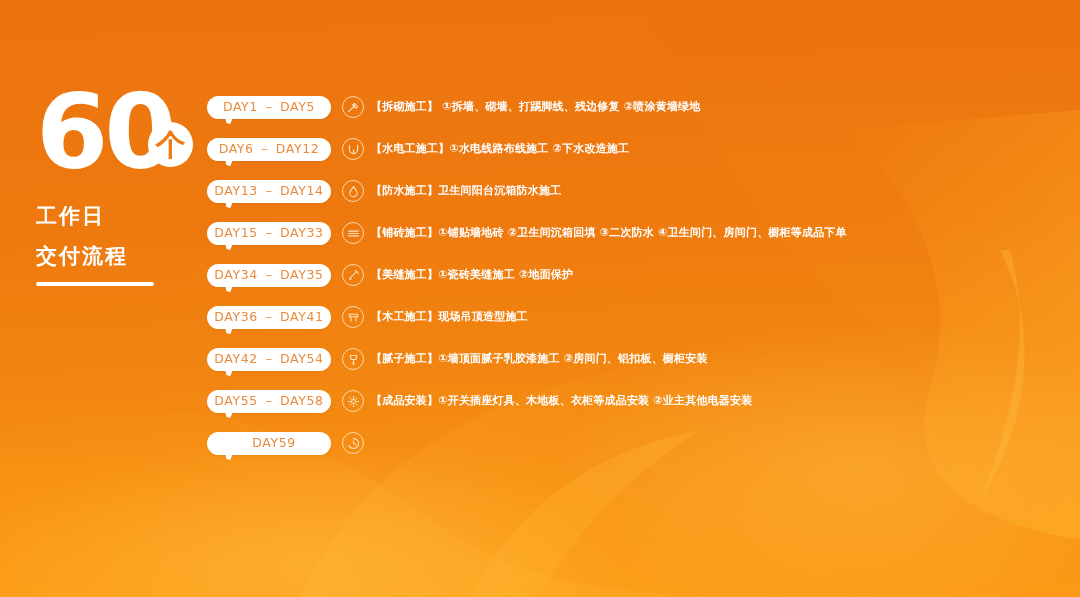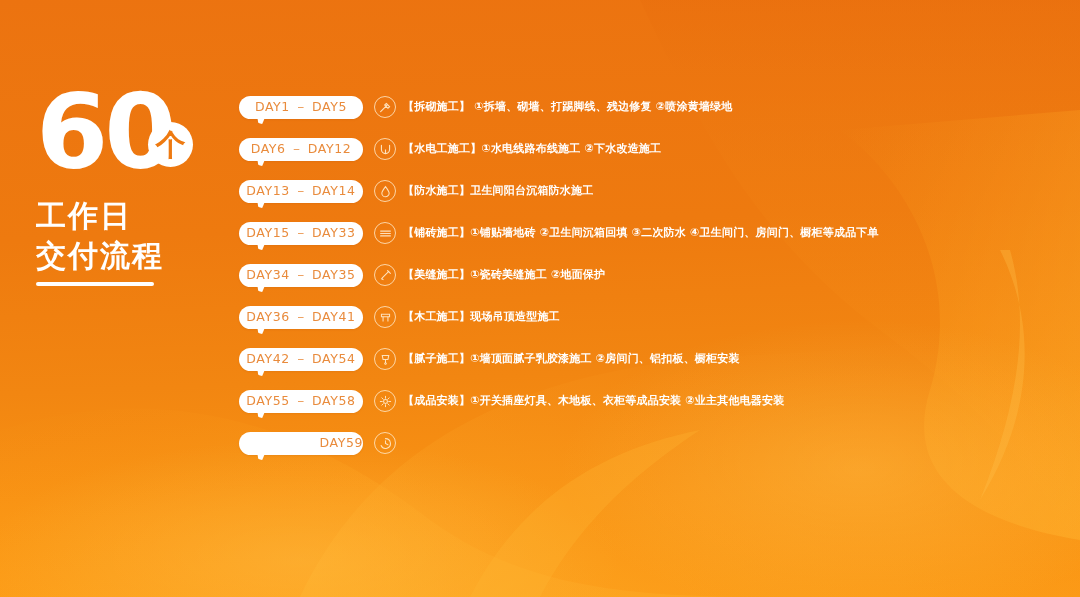--- a/index.html
+++ b/index.html
@@ -60,21 +60,21 @@
     display: flex;
     align-items: center;
     justify-content: center;
     font-size: 30px;
     font-weight: 700;
     line-height: 1;
     font-family: "DejaVu Sans", sans-serif;
   }
   .sub-title {
     margin-top: 16px;
-    font-size: 30px;
+    font-size: 21px;
     font-weight: 700;
     line-height: 40px;
     letter-spacing: 2px;
     color: #FFFFFF;
     font-family: Liberation Serif, serif;
   }
   .sub-title span { display: block; }
   .title-rule {
     margin-top: 6px;
     width: 118px;
@@ -100,35 +100,34 @@
     position: relative;
     width: 124px;
     height: 23px;
     flex: 0 0 124px;
     background: #FFFFFF;
     border-radius: 12px;
     display: flex;
     align-items: center;
     justify-content: center;
     box-shadow: 0 1px 2px rgba(160, 70, 0, .13);
-    margin-left: 32px;
   }
   .day-badge .day-text {
     font-family: "DejaVu Sans", sans-serif;
     font-size: 12.5px;
     letter-spacing: .6px;
     color: #E98B3C;
     white-space: nowrap;
     line-height: 1;
   }
   .day-badge.single .day-text {
     width: 100%;
     padding-left: 10px;
     box-sizing: border-box;
-    text-align: right;
+    text-align: center;
   }
   
   .day-badge::after {
     content: "";
     position: absolute;
     left: 18px;
     bottom: -5px;
     width: 9px;
     height: 9px;
     background: #FFFFFF;

